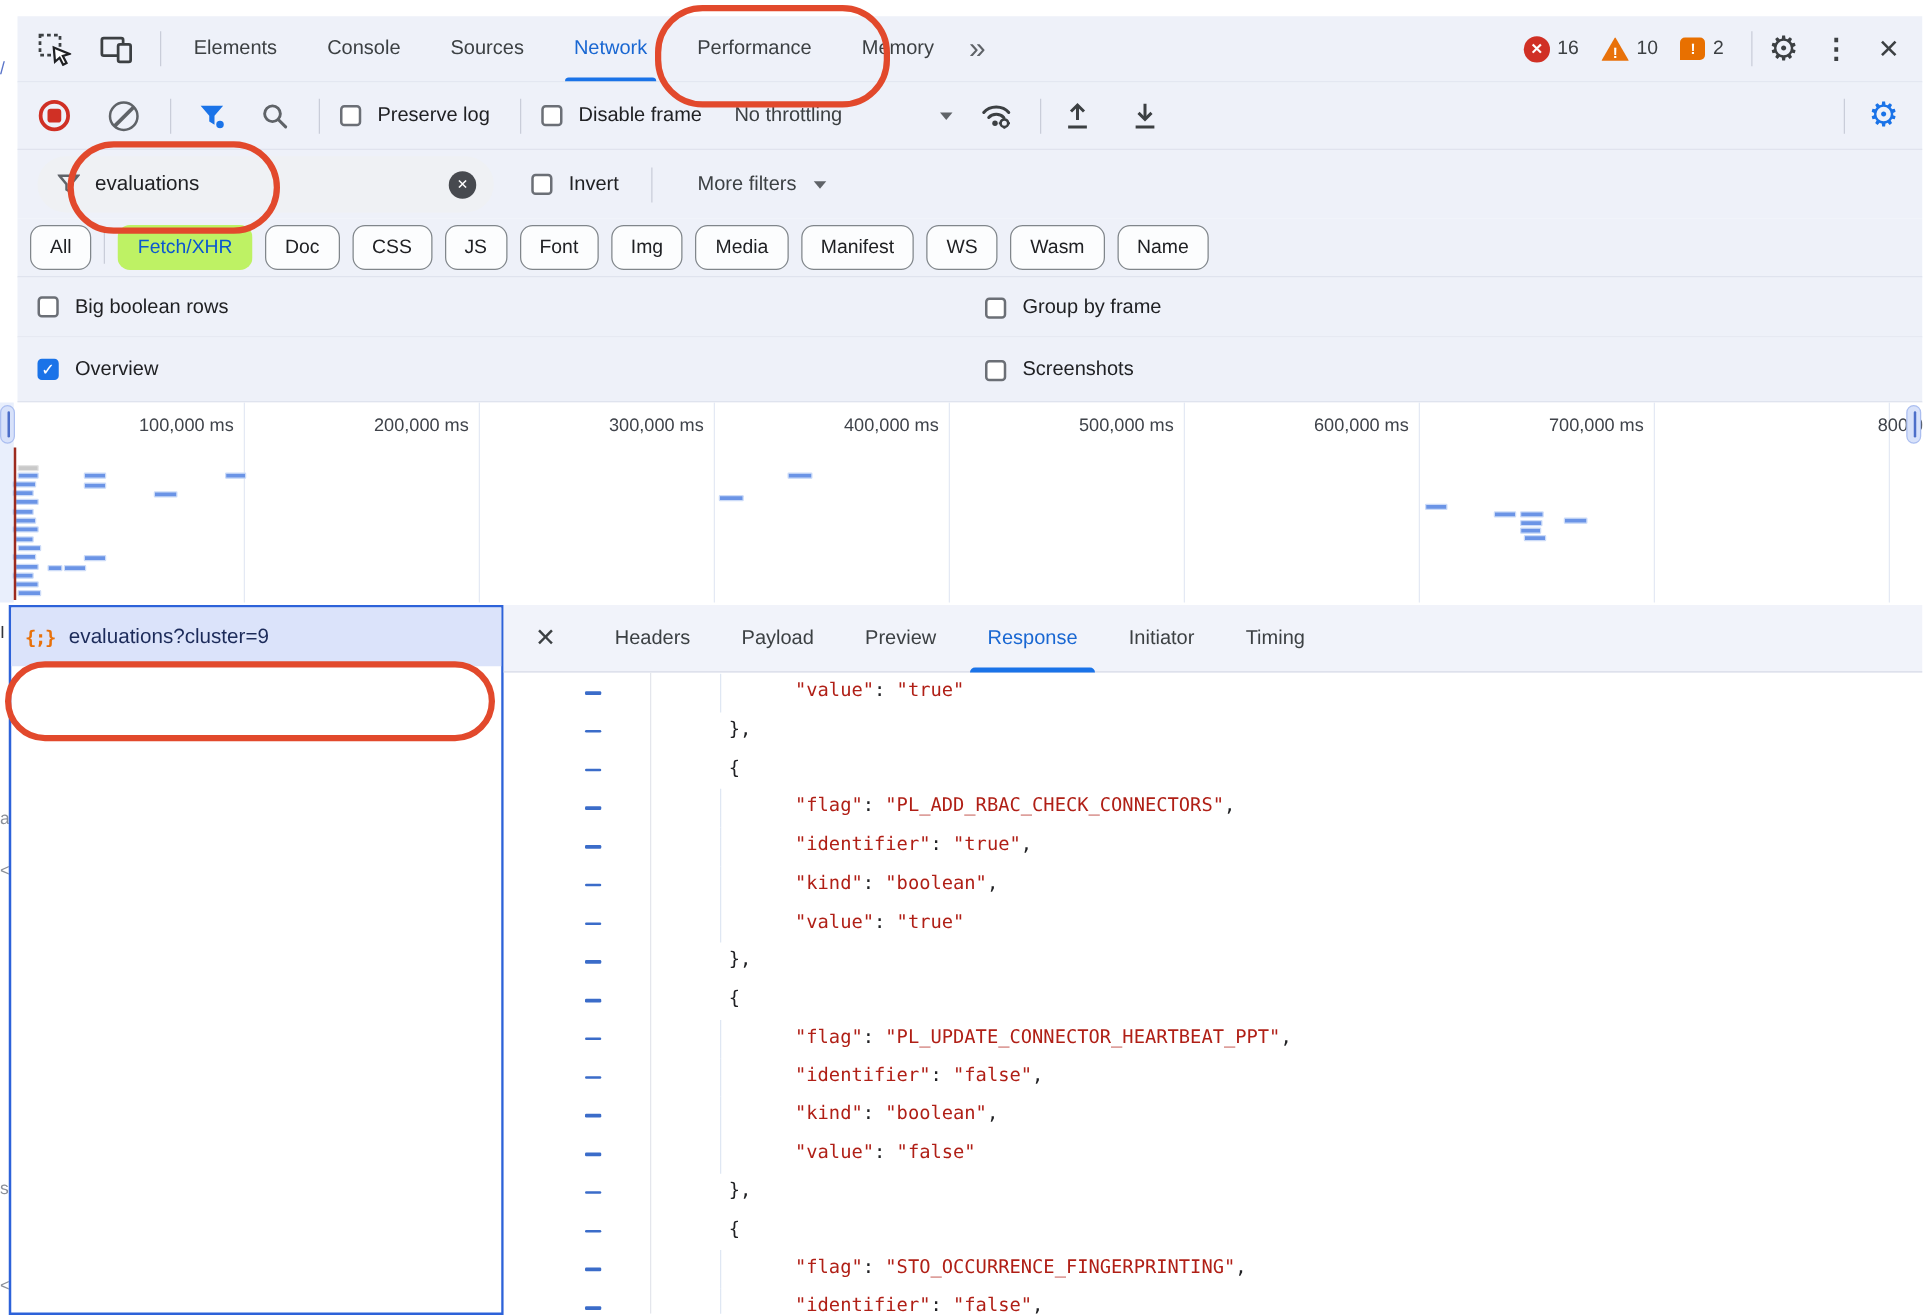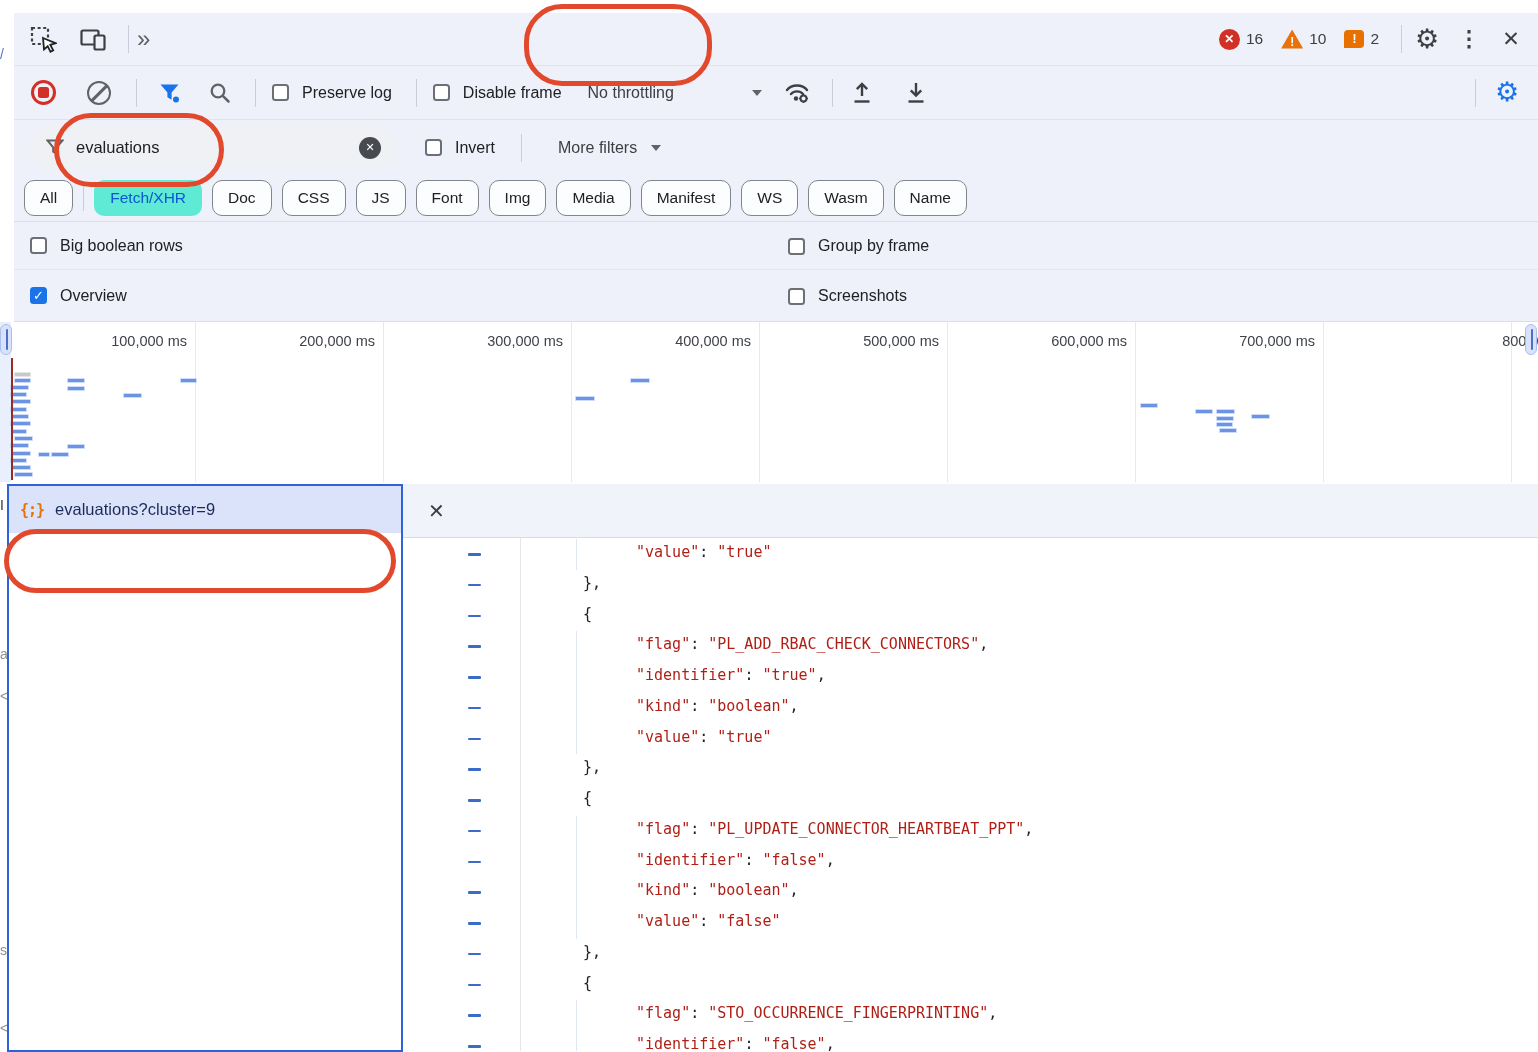--- a/index.html
+++ b/index.html
@@ -46,21 +46,21 @@
 
   
   #filterbar { top: 120px; height: 55px; }
   .filter-pill { margin-left: 16px; width: 365px; height: 45px; border-radius: 23px; background: #eff1f4; display: flex; align-items: center; padding: 0 14px 0 16px; gap: 12px; }
   .filter-pill input { border: none; outline: none; background: transparent; font-size: 16.5px; color: #202124; flex: 1; font-family: "Liberation Sans", sans-serif; }
   .clear-circle { width: 22px; height: 22px; border-radius: 50%; background: #474a4f; color: #fff; font-size: 11px; display: flex; align-items: center; justify-content: center; flex: 0 0 auto; }
 
   
   #chipsrow { top: 175px; height: 47px; border-bottom: 1px solid #dadeea; }
   .chip { height: 36px; padding: 0 15px; border: 1px solid #80868b; border-radius: 10px; display: flex; align-items: center; font-size: 15.5px; color: #202124; background: #fcfdfe; margin-left: 10px; white-space: nowrap; }
-  .chip.sel { background: #5eead4; border-color: transparent; color: #0b57d0; }
+  .chip.sel { background: #bef264; border-color: transparent; color: #0b57d0; }
   .chip-divider { width: 1px; height: 26px; background: #c9cdd9; margin-left: 10px; }
 
   
   .optrow { padding-left: 8px; }
   #optrow1 { top: 222px; height: 48px; border-bottom: 1px solid #e3e6f0; }
   #optrow2 { top: 270px; height: 52px; border-bottom: 1px solid #dadeea; }
   .opt-right { position: absolute; left: 774px; display: flex; align-items: flex-end; }
 
   
   #timeline { position: absolute; left: 0; top: 322px; width: 1538px; height: 160px; background: #fff; }
@@ -123,20 +123,28 @@
       <path d="M13 12 L25.5 17.2 L20.3 18.8 L23.2 24.4 L20.5 25.8 L17.7 20.2 L14 23.4 Z" fill="#ffffff" stroke="#202124" stroke-width="1.8"></path>
     </svg>
   </span>
   <span class="icon-btn" style="margin-left:16px;">
     <svg width="26" height="25" viewBox="0 0 26 25">
       <rect x="1.5" y="3.5" width="17" height="14" rx="1.5" fill="none" stroke="#3c4043" stroke-width="2.2"></rect>
       <rect x="14.5" y="8.5" width="10" height="14" rx="1.5" fill="#eef1f9" stroke="#3c4043" stroke-width="2.2"></rect>
     </svg>
   </span>
   <span class="vdiv" style="margin-left:18px;"></span>
+  <div id="main-tabs" style="display:flex;align-items:center;height:100%;margin-left:6px;">
+      <div class="mtab">Elements</div>
+      <div class="mtab">Console</div>
+      <div class="mtab">Sources</div>
+      <div class="mtab sel">Network</div>
+      <div class="mtab">Performance</div>
+      <div class="mtab">Memory</div>
+    </div>
   <span class="overflow-chevron">»</span>
   <div class="badges">
     <span class="badge">
       <span class="err-ico">✕</span>
       <span>16</span>
     </span>
     <span class="badge">
       <span class="warn-ico"></span>
       <span>10</span>
     </span>
@@ -335,20 +343,28 @@
       <div class="req-row">
         <span class="json-ico">{;}</span>
         <span>evaluations?cluster=9</span>
       </div>
     </div>
 </div>
 
 <div id="detail-panel">
   <div id="detail-tabbar">
     <span class="dclose">✕</span>
+    <span id="dtabs" style="display:flex;align-items:center;gap:41px;height:100%;">
+        <span class="dtab">Headers</span>
+        <span class="dtab">Payload</span>
+        <span class="dtab">Preview</span>
+        <span class="dtab sel">Response</span>
+        <span class="dtab">Initiator</span>
+        <span class="dtab">Timing</span>
+      </span>
   </div>
   <div id="code-area">
     <div id="gutter-sep"></div>
     <div id="code-lines">
         <div class="cline" style="top: 1px;">
           <span class="cdash"></span>
           <span class="cguide"></span>
           <span class="ctext" style="left: 233px;"><span class="tok-s">"value"</span><span class="tok-p">: </span><span class="tok-s">"true"</span></span>
         </div>
         <div class="cline" style="top: 31.75px;">

